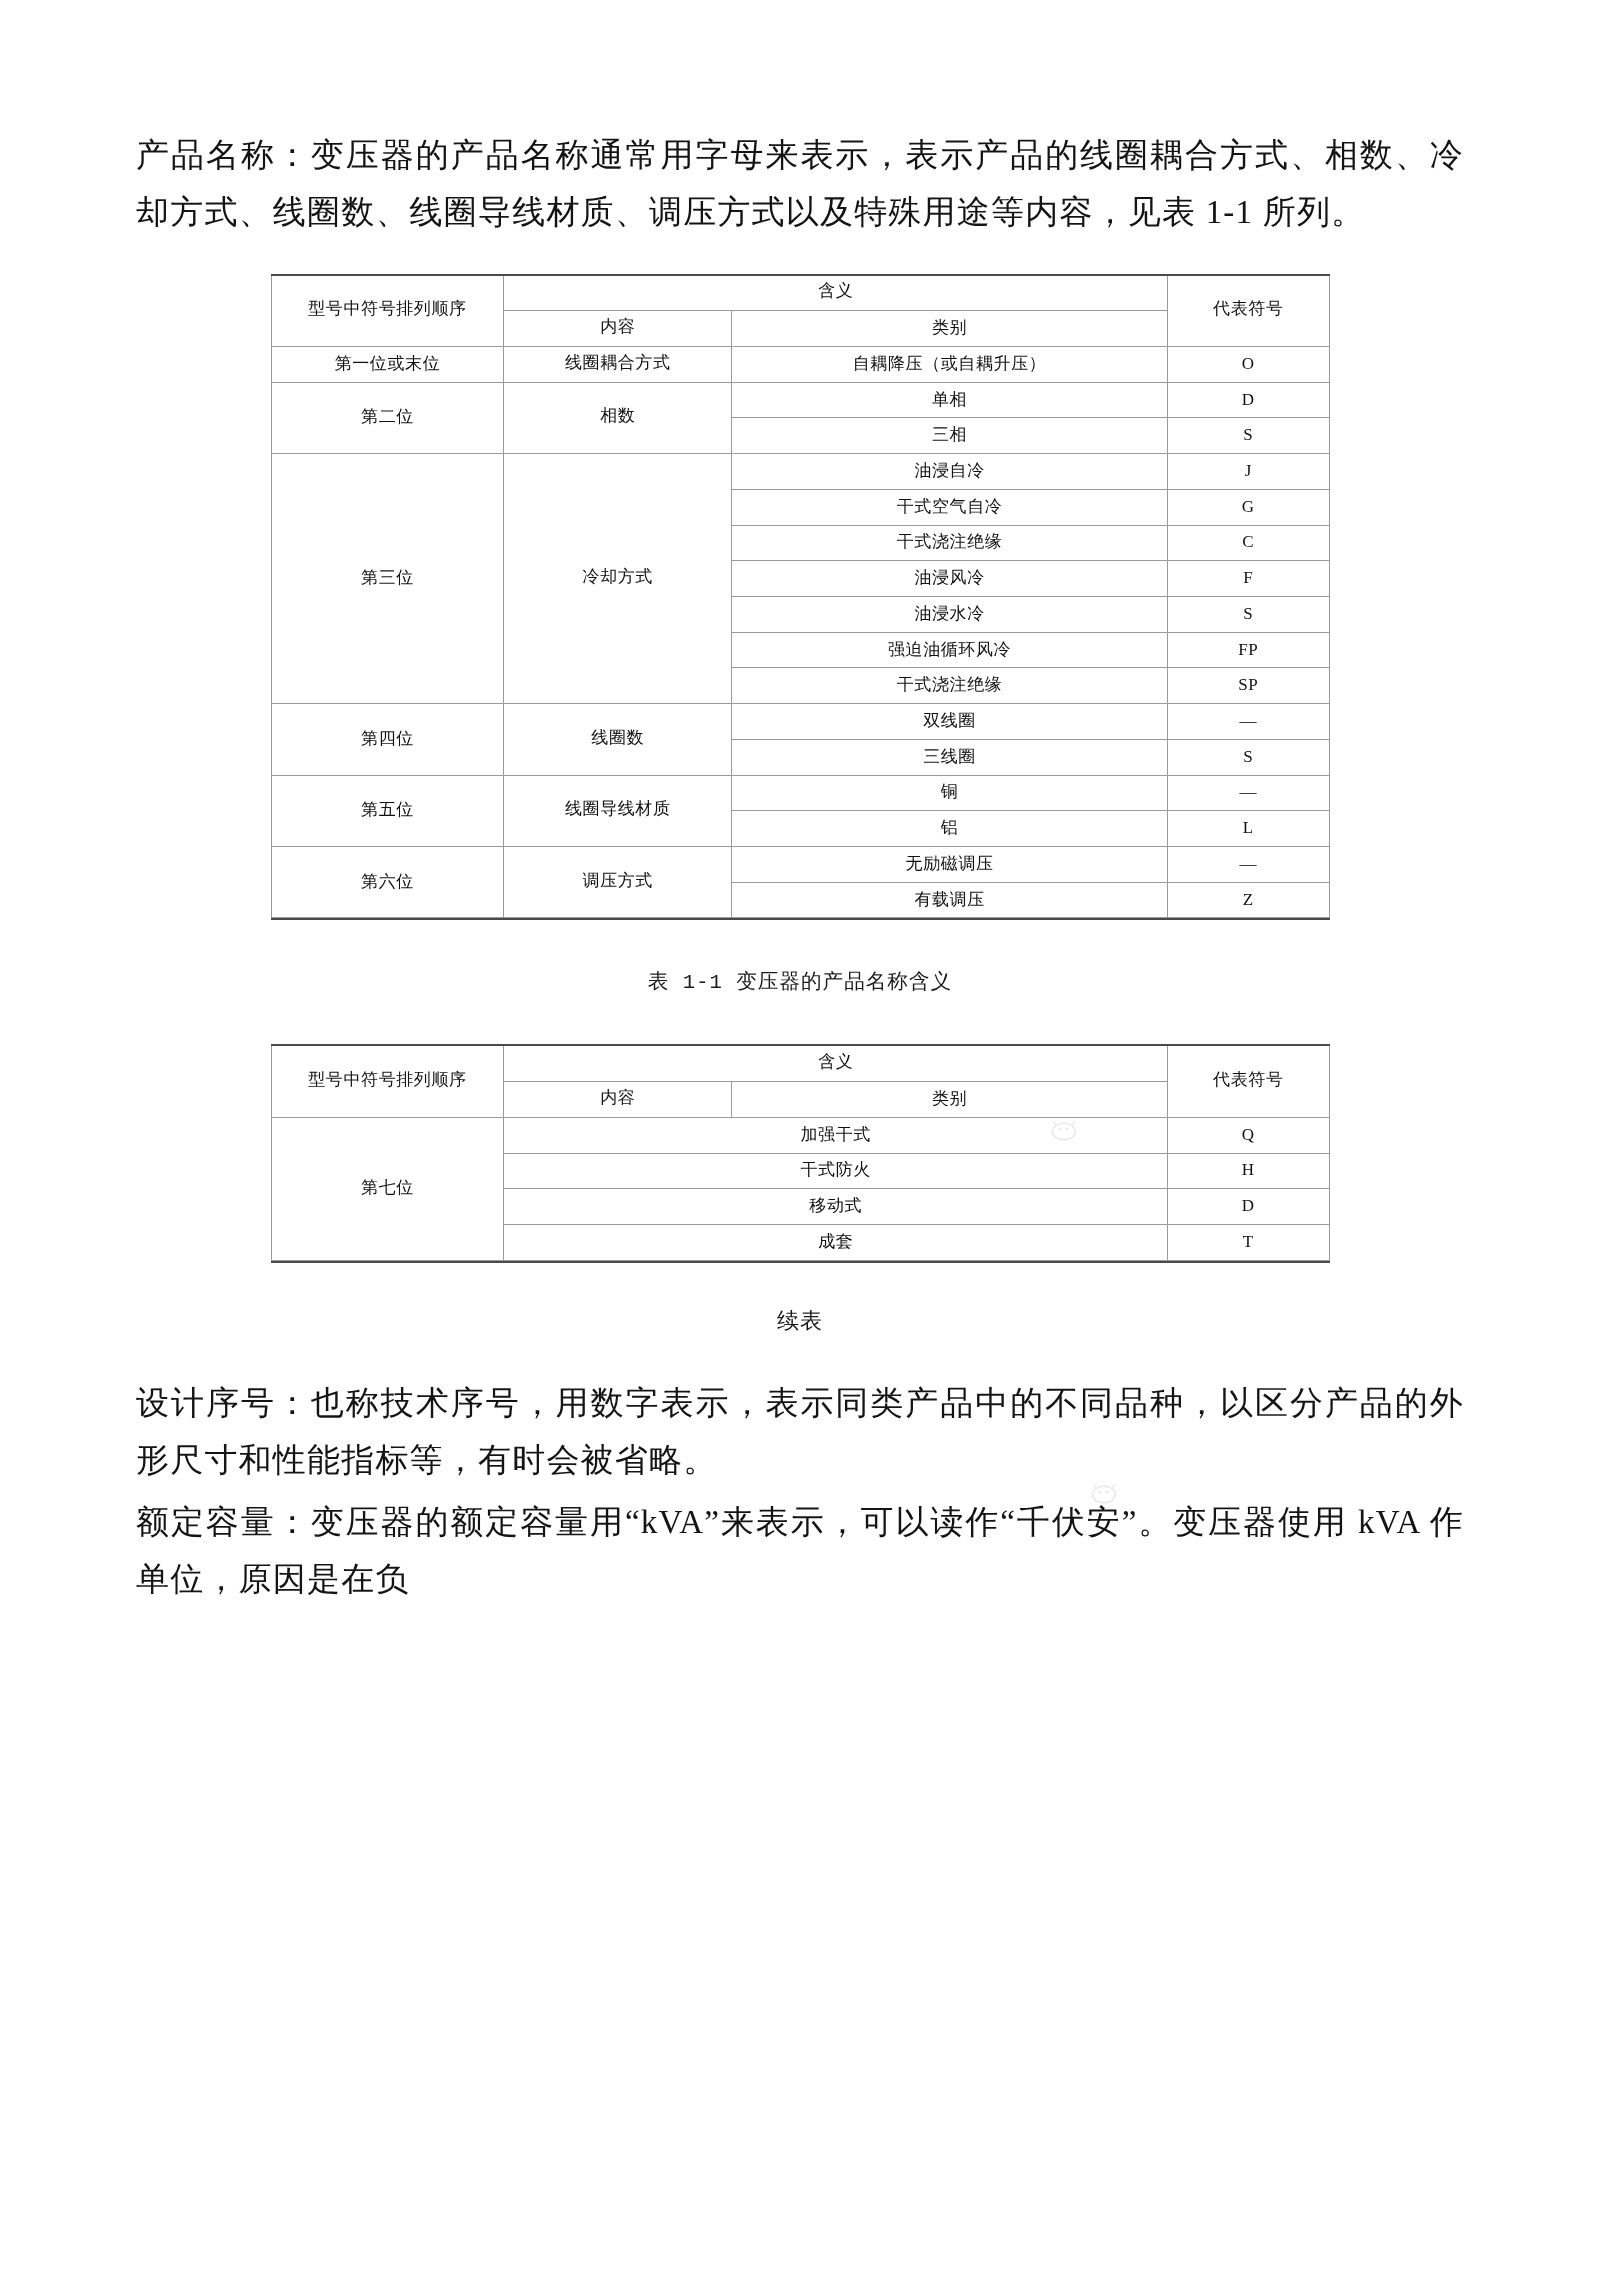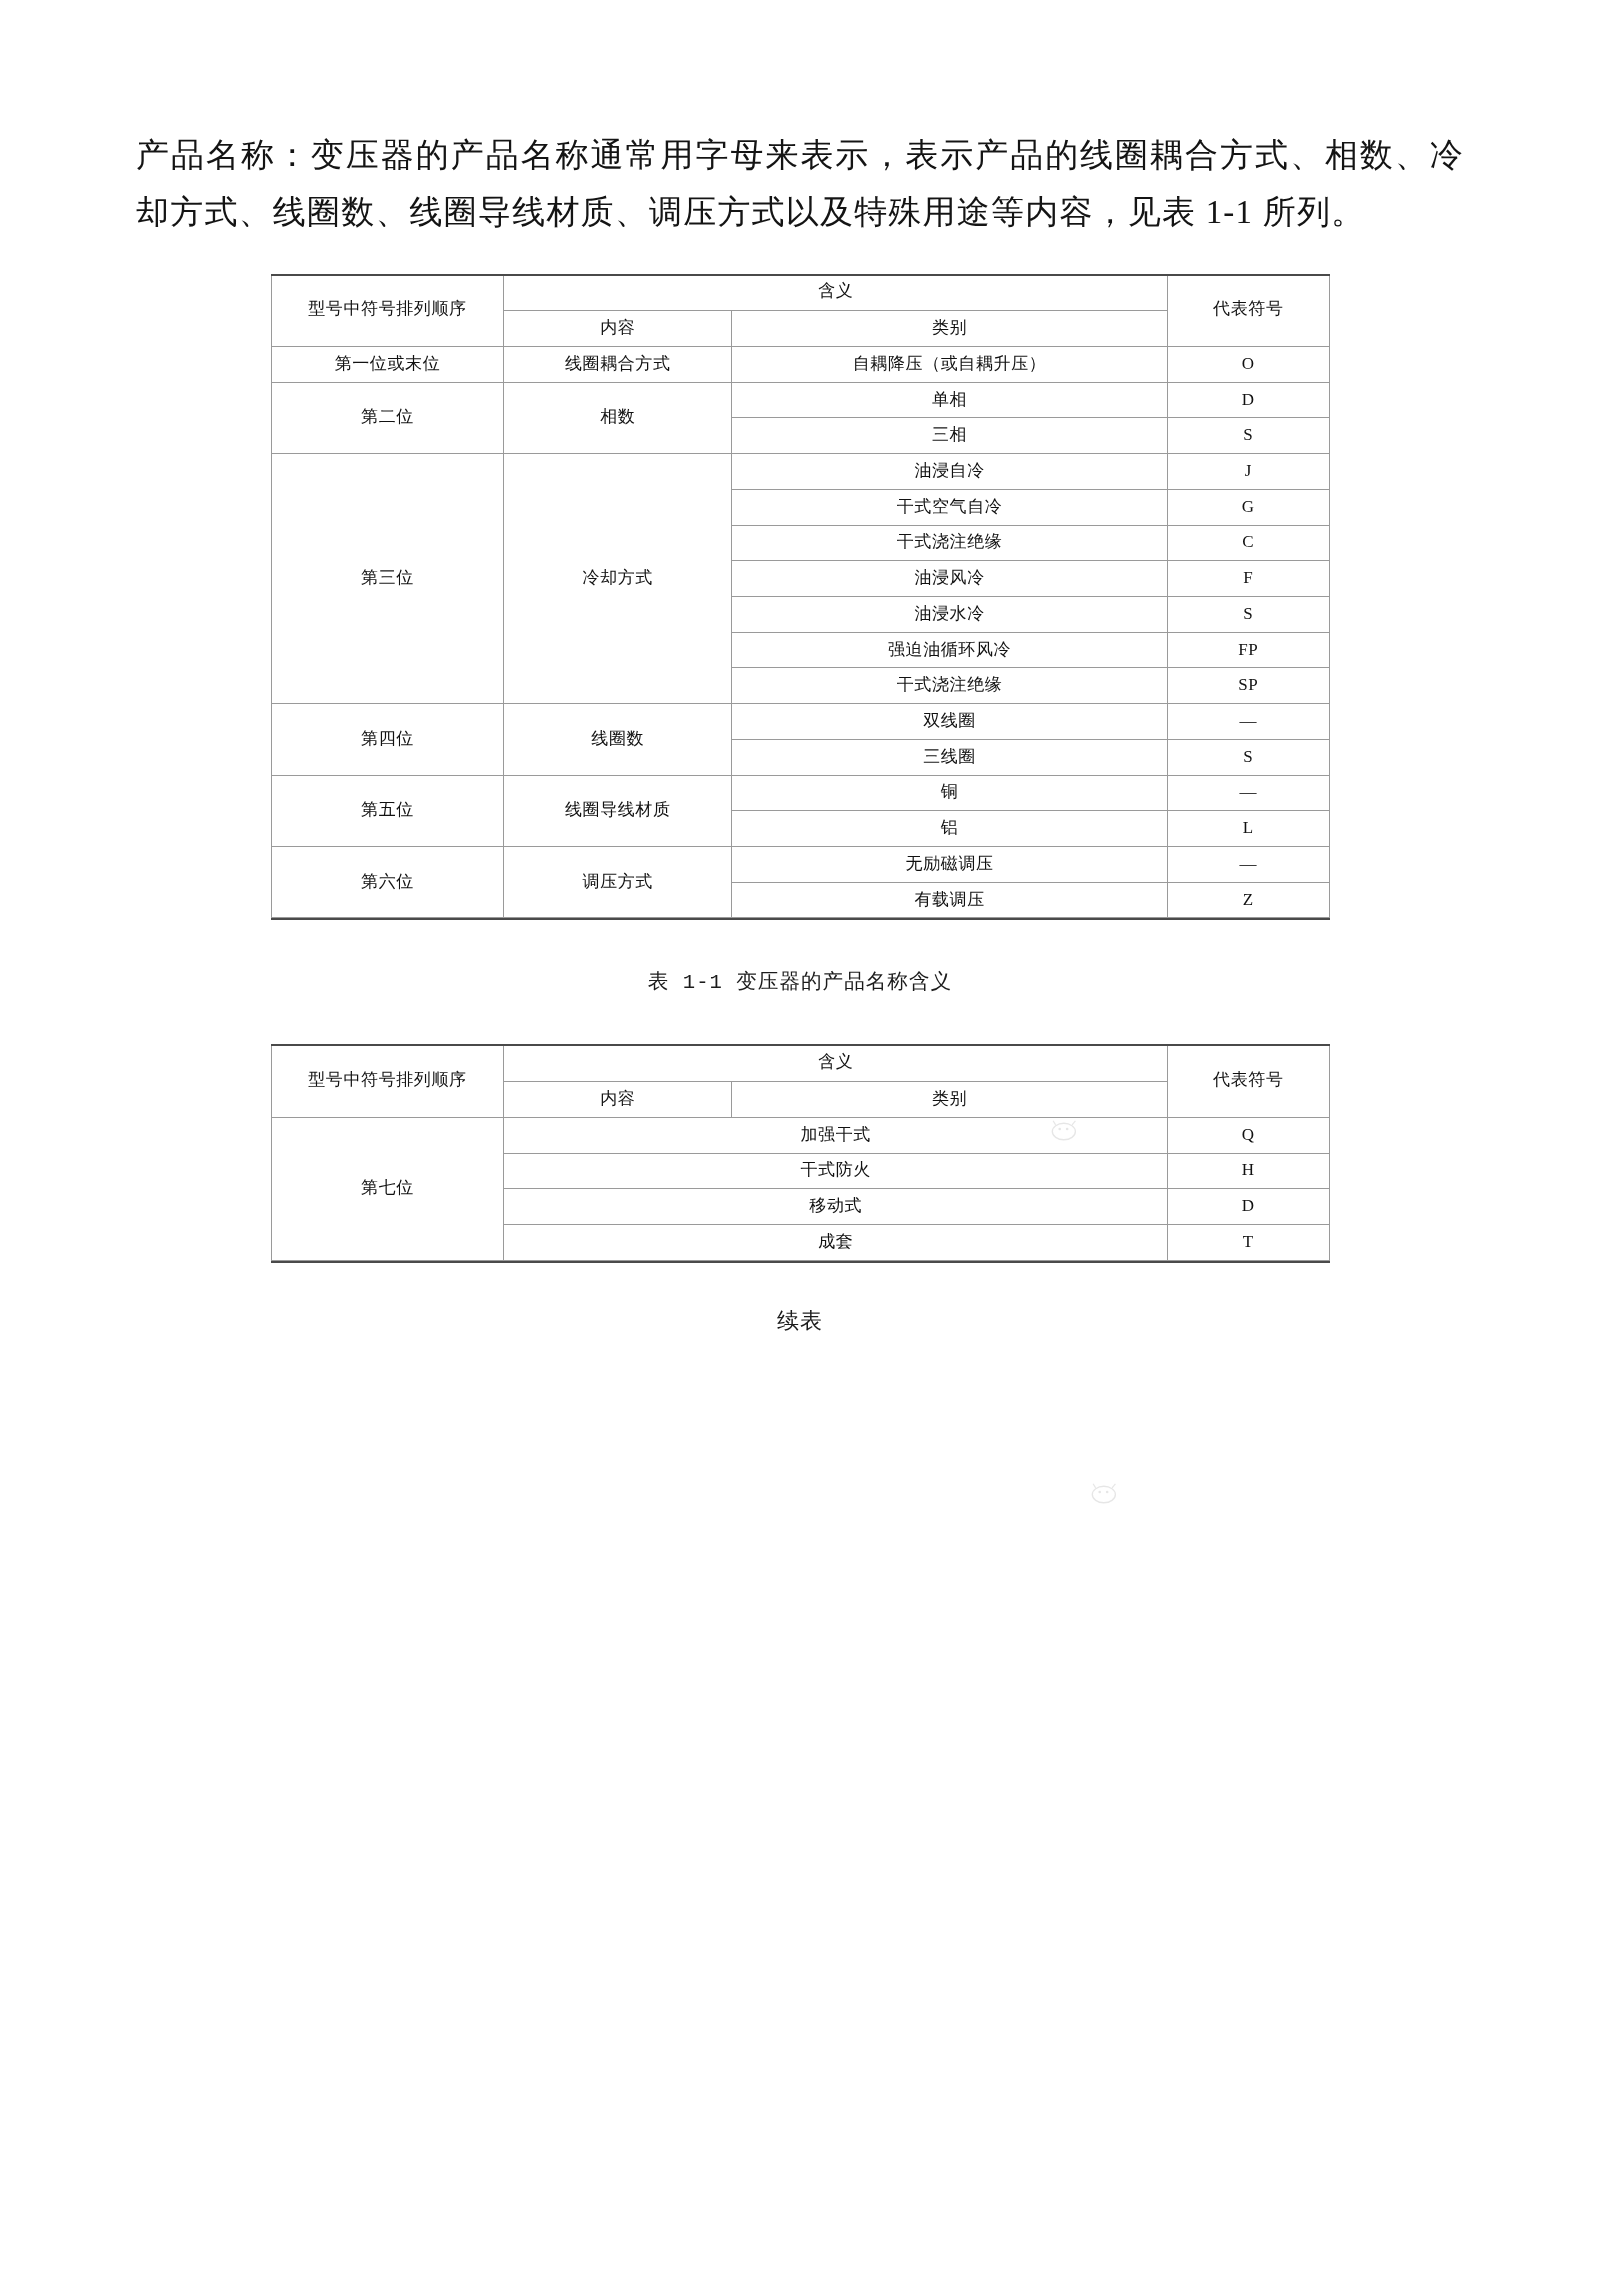--- a/index.html
+++ b/index.html
@@ -52,21 +52,21 @@
     padding: 5.9px 3.9px;
     line-height: 1.35;
     letter-spacing: 0.6px;
   }
   
   .tbl-wrap.framed {
     border-top: 2px solid #4a4a4a;
     border-bottom: 2px solid #4a4a4a;
   }
   table.doc-table td.first-col { width: 216px; }
-  table.doc-table td.content-col { width: 211px; }
+  table.doc-table td.content-col { width: 211px; font-family: Liberation Mono, monospace; }
   table.doc-table td.cat-col { width: 412px; }
   table.doc-table td.sym-col { width: 147px; }
   .tbl-caption {
     text-align: center;
     font-size: 20.6px;
     font-family: Liberation Mono, monospace;
     color: #1b1b1b;
     margin: 47px 0 49px 0;
     letter-spacing: 1px;
   }
@@ -222,20 +222,24 @@
         <tr>
           <td class="cat-col" colspan="2">成套</td>
           <td class="sym-col">T</td>
         </tr>
       </tbody>
     </table>
   </div>
 
   <div class="tbl-caption cont">续表</div>
 
+  <div>
+    <p class="para">设计序号：也称技术序号，用数字表示，表示同类产品中的不同品种，以区分产品的外形尺寸和性能指标等，有时会被省略。</p>
+    <p class="para">额定容量：变压器的额定容量用“kVA”来表示，可以读作“千伏安”。变压器使用 kVA 作单位，原因是在负</p>
+  </div>
 
   <svg class="watermark" style="left: 1019px; top: 1117px;" viewBox="0 0 40 32">
     <ellipse cx="18" cy="17" rx="14" ry="10" fill="none" stroke="#b9b9b9" stroke-width="1.6"></ellipse>
     <circle cx="13" cy="14" r="1.6" fill="#b9b9b9"></circle>
     <circle cx="22" cy="14" r="1.6" fill="#b9b9b9"></circle>
     <path d="M8 9 L5 4" stroke="#b9b9b9" stroke-width="1.4" fill="none"></path>
     <path d="M28 9 L32 4" stroke="#b9b9b9" stroke-width="1.4" fill="none"></path>
   </svg>
   <svg class="watermark" style="left: 1059px; top: 1480px;" viewBox="0 0 40 32">
     <ellipse cx="18" cy="17" rx="14" ry="10" fill="none" stroke="#b9b9b9" stroke-width="1.6"></ellipse>

